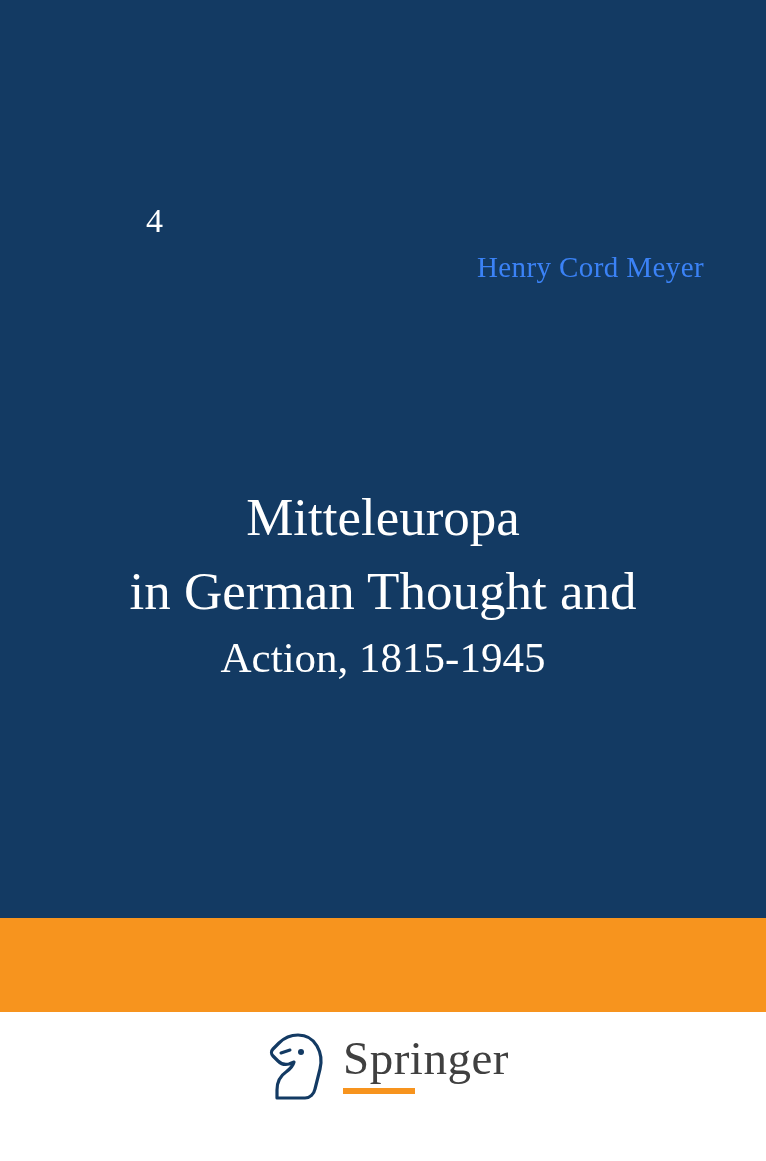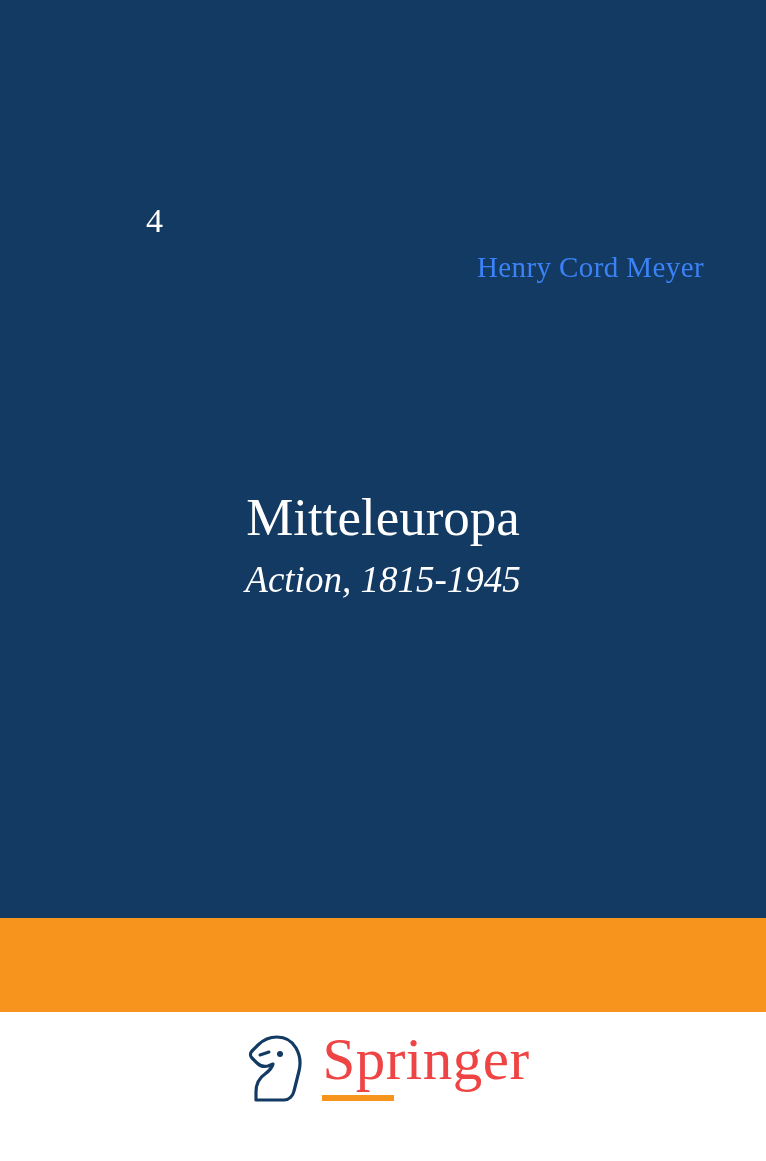--- a/index.html
+++ b/index.html
@@ -79,21 +79,21 @@
     line-height: 1.40;
     text-align: center;
     letter-spacing: 0px;
   }
   .title .line {
     display: block;
     white-space: nowrap;
   }
   .title .line1 { font-size: 53px; }
   .title .line2 { font-size: 53px; }
-  .title .line3 { font-size: 37px; font-style: italic; }
+  .title .line3 { font-size: 43px; }
   .publisher {
     position: absolute;
     left: 0;
     right: 0;
     top: 1030px;
     display: flex;
     align-items: center;
     justify-content: center;
     gap: 14px;
   }
@@ -103,23 +103,23 @@
     flex: 0 0 auto;
     position: relative;
     top: 2px;
   }
   .publisher-block {
     display: flex;
     flex-direction: column;
     align-items: flex-start;
   }
   .publisher-name {
-    color: #ef4444;
+    color: #404040;
     font-family: "Liberation Serif", serif;
-    font-size: 59px;
+    font-size: 47px;
     line-height: 1;
     letter-spacing: 0.5px;
   }
   .publisher-rule {
     margin-top: 6px;
     width: 72px;
     height: 6px;
     background: #f7941e;
   }
 </style>
@@ -131,20 +131,21 @@
   <div class="blue-panel"></div>
   <div class="orange-band"></div>
   <div class="white-band"></div>
 
   <div class="series-number">4</div>
 
   <div class="author">Henry Cord Meyer</div>
 
   <div class="title">
     <span class="line line1">Mitteleuropa</span>
+    <span class="line line2">in German Thought and</span>
     <span class="line line3">Action, 1815-1945</span>
   </div>
 
   <div class="publisher">
     <span class="logo-mark">
       <svg viewBox="0 0 72 68" width="72" height="68" aria-hidden="true">
         <path d="M20 66 L20 58 C20 50 23 44 29 40 C33 37 36 34 37 30 L32 32 C28 33 24 32 21 29 L16 24 C14 22 14 19 16 17 L22 11 C27 6 34 3 41 3 C49 3 56 7 60 14 C64 21 65 29 63 37 L58 57 C57 62 53 66 48 66 Z" fill="none" stroke="#133a63" stroke-width="3.2" stroke-linejoin="round"></path>
         <circle cx="44" cy="20" r="3" fill="#133a63"></circle>
         <path d="M24 21 L33 18" fill="none" stroke="#133a63" stroke-width="3" stroke-linecap="round"></path>
       </svg>

